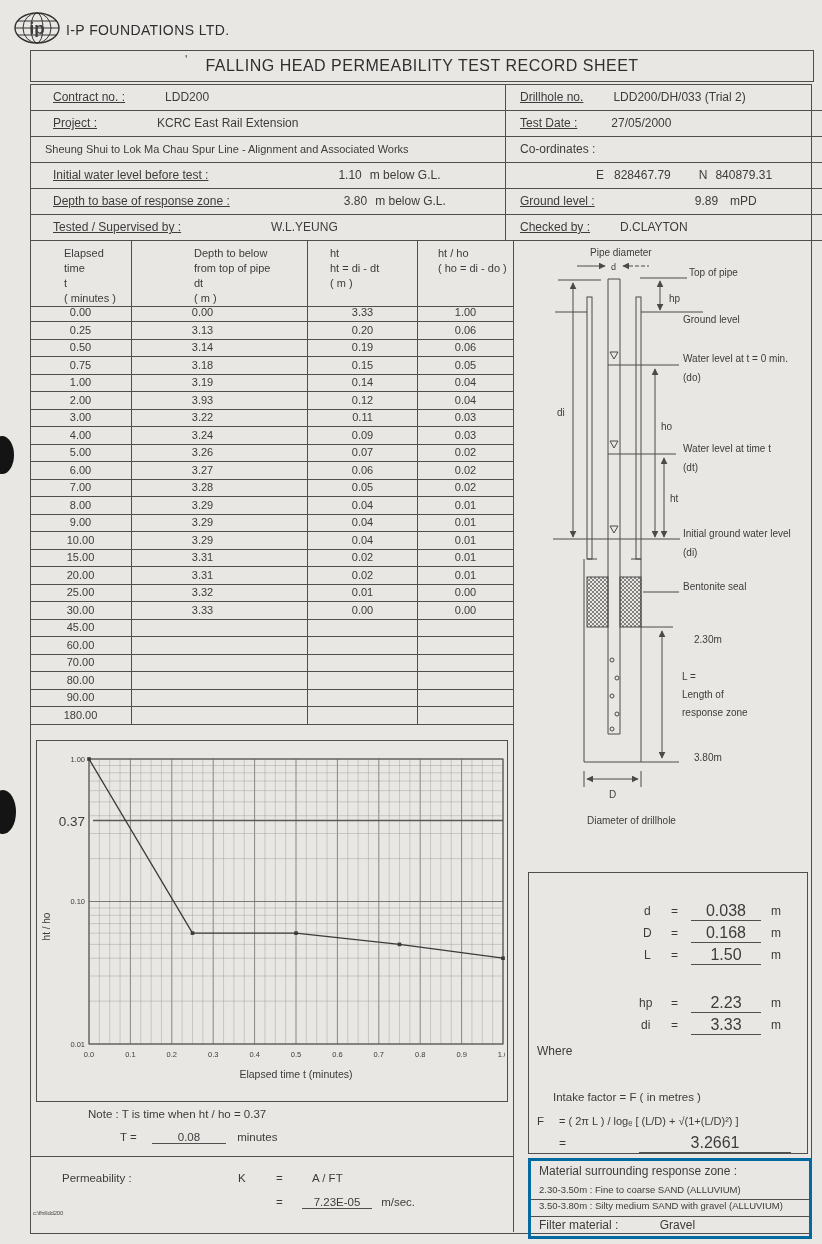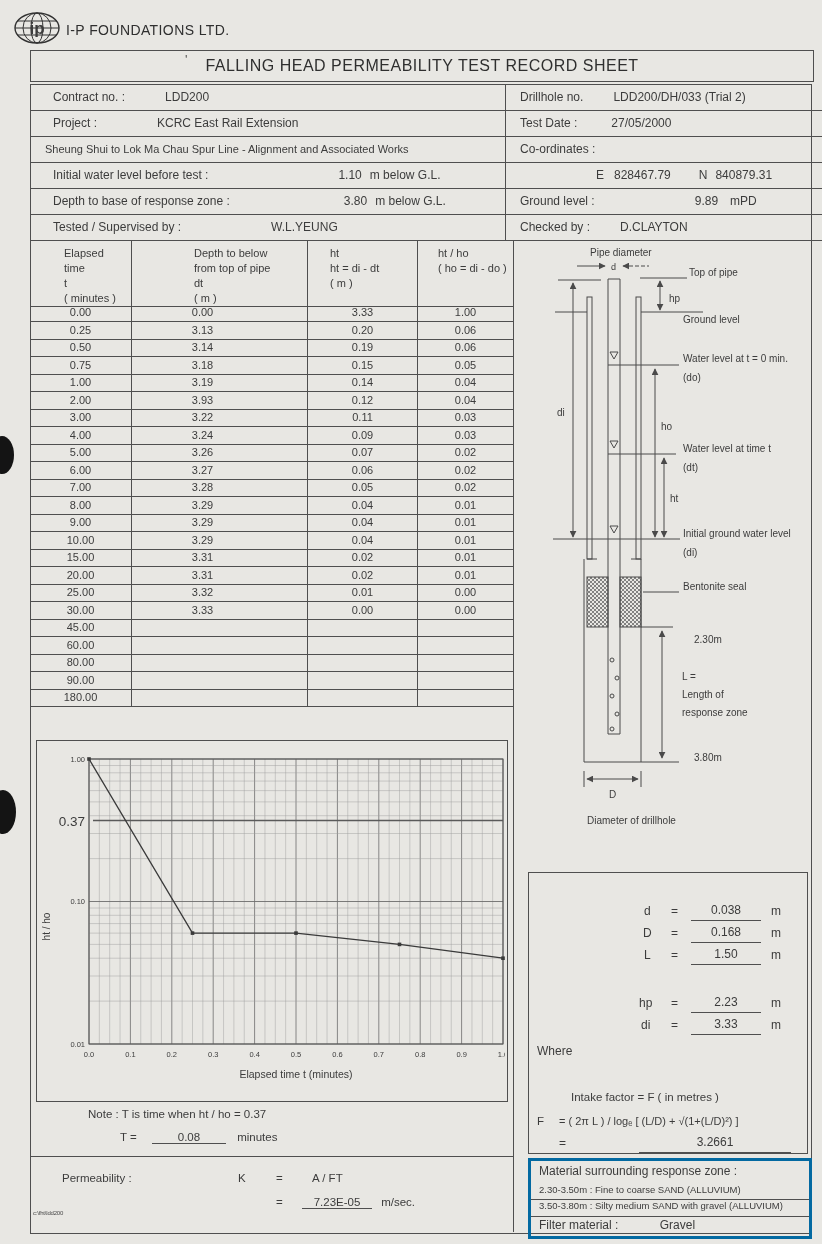--- a/index.html
+++ b/index.html
@@ -10,21 +10,21 @@
   .hline{position:absolute;height:0;border-top:1px solid #4f4f4f;}
   .vline{position:absolute;width:0;border-left:1px solid #4f4f4f;}
   
   .company{position:absolute;left:66px;top:22px;font-size:14px;letter-spacing:.4px;color:#2f2f2f;}
   .title{position:absolute;left:30px;top:50px;width:782px;height:30px;border:1px solid #4f4f4f;
          text-align:center;line-height:30px;font-size:16px;letter-spacing:.5px;color:#2f2f2f;}
   .stray{position:absolute;left:185px;top:52px;font-size:13px;color:#555;}
   
   .icell{position:absolute;height:26px;line-height:26px;font-size:12px;border-bottom:1px solid #4f4f4f;
          display:flex;align-items:center;white-space:nowrap;}
-  .icell .lab{flex:none;}
+  .icell .lab{flex:none;text-decoration:underline;}
   
   .rtable{position:absolute;left:30px;top:240px;width:483px;}
   .rt-head,.rt-row{display:grid;grid-template-columns:102px 176px 110px 95px;}
   .rt-head{height:64px;}
   .rt-head .hc{border-right:1px solid #4f4f4f;border-bottom:1px solid #4f4f4f;font-size:11px;line-height:15px;padding-top:6px;}
   .rt-head .hc:nth-child(1){padding-left:34px;}
   .rt-head .hc:nth-child(2){padding-left:62px;}
   .rt-head .hc:nth-child(3){padding-left:22px;}
   .rt-head .hc:nth-child(4){padding-left:20px;border-right:none;}
   .rt-row{height:17.5px;}
@@ -32,21 +32,21 @@
   .rt-row .c:nth-child(2){padding-right:34px;}
   .rt-row .c:nth-child(4){border-right:none;}
   
   .graph-box{position:absolute;left:36px;top:740px;width:470px;height:360px;border:1px solid #4f4f4f;}
   
   .ntext{position:absolute;font-size:11.5px;white-space:nowrap;}
   .uval{display:inline-block;text-align:center;border-bottom:1px solid #4f4f4f;}
   
   .params-box{position:absolute;left:528px;top:872px;width:278px;height:280px;border:1px solid #4f4f4f;}
   .prow{position:absolute;height:20px;line-height:20px;font-size:12px;white-space:nowrap;}
-  .pval{position:absolute;width:70px;text-align:center;border-bottom:1px solid #4f4f4f;height:19px;line-height:19px;font-size:12px;}
+  .pval{position:absolute;width:70px;text-align:center;border-bottom:1px solid #4f4f4f;height:19px;line-height:19px;font-size:16px;}
   .mat-box{position:absolute;left:528px;top:1158px;width:278px;height:75px;border:3px solid #0369a1;}
   .mrow{position:absolute;left:0;width:100%;white-space:nowrap;}
   .blob{position:absolute;background:#141414;border-radius:50%;}
   .footer-path{position:absolute;left:33px;top:1210px;font-size:6px;color:#4a4a4a;letter-spacing:-0.2px;}
   svg text{font-family:"Liberation Sans","DejaVu Sans",sans-serif;fill:#3c3c3c;}
 </style>
 </head>
 <body>
 
 <div class="page">
@@ -258,20 +258,26 @@
         <div class="c">0.00</div>
       </div>
       <div class="rt-row">
         <div class="c">45.00</div>
         <div class="c"></div>
         <div class="c"></div>
         <div class="c"></div>
       </div>
       <div class="rt-row">
         <div class="c">60.00</div>
+        <div class="c"></div>
+        <div class="c"></div>
+        <div class="c"></div>
+      </div>
+      <div class="rt-row">
+        <div class="c">70.00</div>
         <div class="c"></div>
         <div class="c"></div>
         <div class="c"></div>
       </div>
       <div class="rt-row">
         <div class="c">80.00</div>
         <div class="c"></div>
         <div class="c"></div>
         <div class="c"></div>
       </div>
@@ -512,21 +518,21 @@
     <div class="prow" style="left:142px;top:120px;">=</div>
     <div class="pval" style="left:162px;top:120px;">2.23</div>
     <div class="prow" style="left:242px;top:120px;">m</div>
 
     <div class="prow" style="left:112px;top:142px;">di</div>
     <div class="prow" style="left:142px;top:142px;">=</div>
     <div class="pval" style="left:162px;top:142px;">3.33</div>
     <div class="prow" style="left:242px;top:142px;">m</div>
 
     <div class="prow" style="left:8px;top:168px;">Where</div>
-    <div class="prow" style="left:42px;top:214px;font-size:11.5px;">Intake factor  =  F ( in metres )</div>
+    <div class="prow" style="left:24px;top:214px;font-size:11.5px;">Intake factor  =  F ( in metres )</div>
     <div class="prow" style="left:8px;top:238px;font-size:11.5px;">F</div>
     <div class="prow" style="left:30px;top:238px;font-size:11px;">=  ( 2π L ) / logₑ [ (L/D) + √(1+(L/D)²) ]</div>
     <div class="prow" style="left:30px;top:260px;">=</div>
     <div class="pval" style="left:110px;top:260px;width:152px;">3.2661</div>
   </div>
 
   <div class="mat-box">
     <div class="mrow" style="top:3px;padding-left:8px;font-size:12px;">Material surrounding response zone :</div>
     <div class="mrow" style="top:23px;height:16px;padding-left:8px;font-size:9.5px;border-bottom:1px solid #4f4f4f;box-sizing:border-box;">2.30-3.50m : Fine to coarse SAND (ALLUVIUM)</div>
     <div class="mrow" style="top:39px;height:17px;padding-left:8px;font-size:9.5px;border-bottom:1px solid #4f4f4f;box-sizing:border-box;">3.50-3.80m : Silty medium SAND with gravel (ALLUVIUM)</div>

